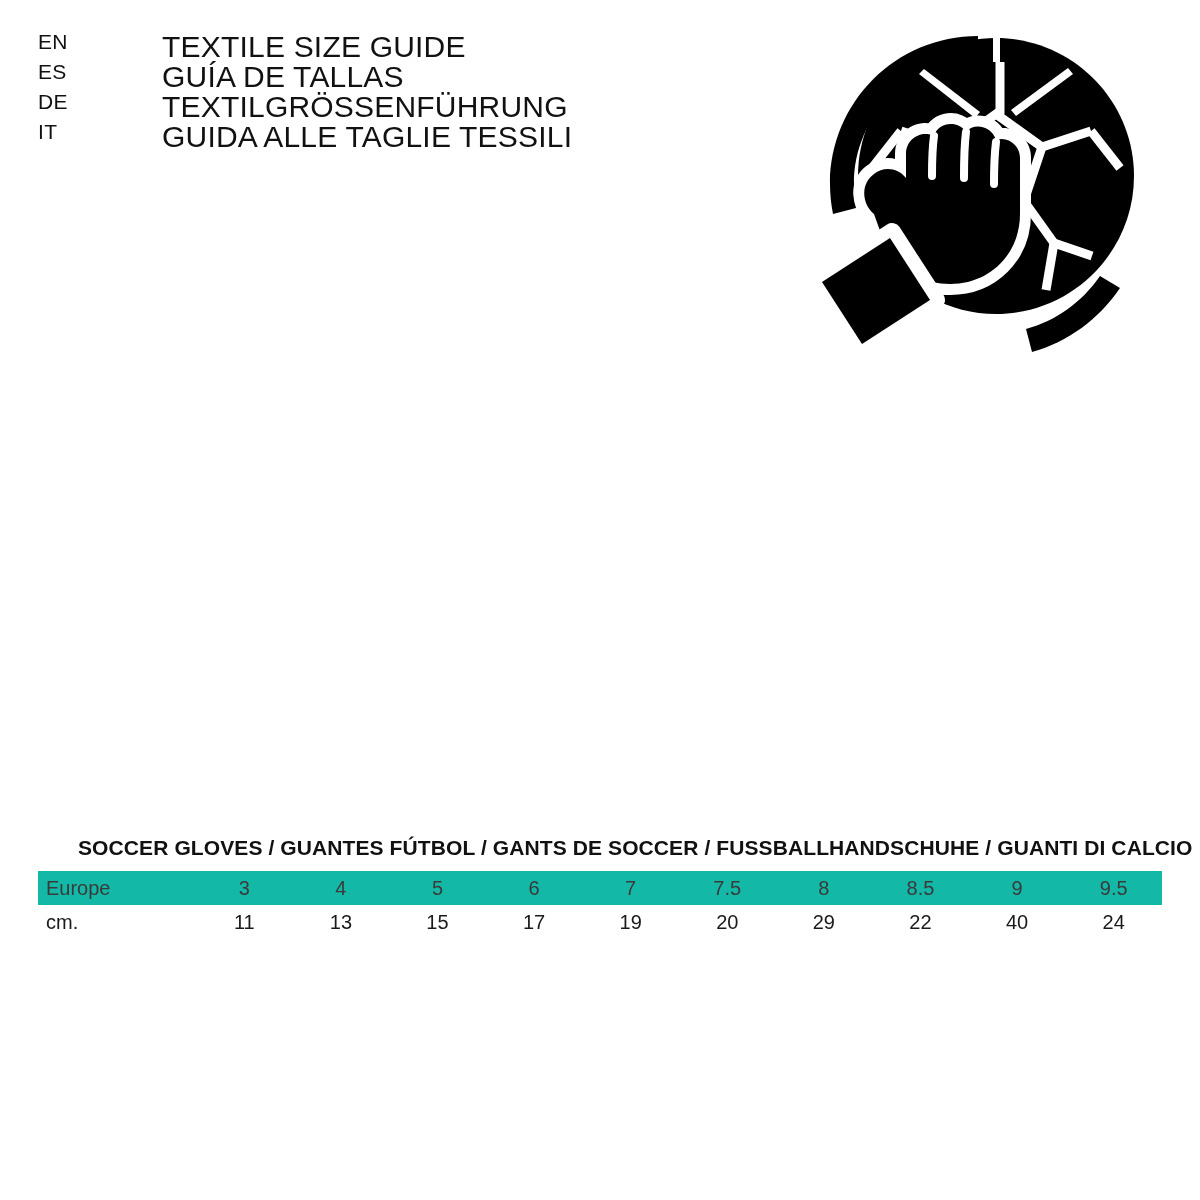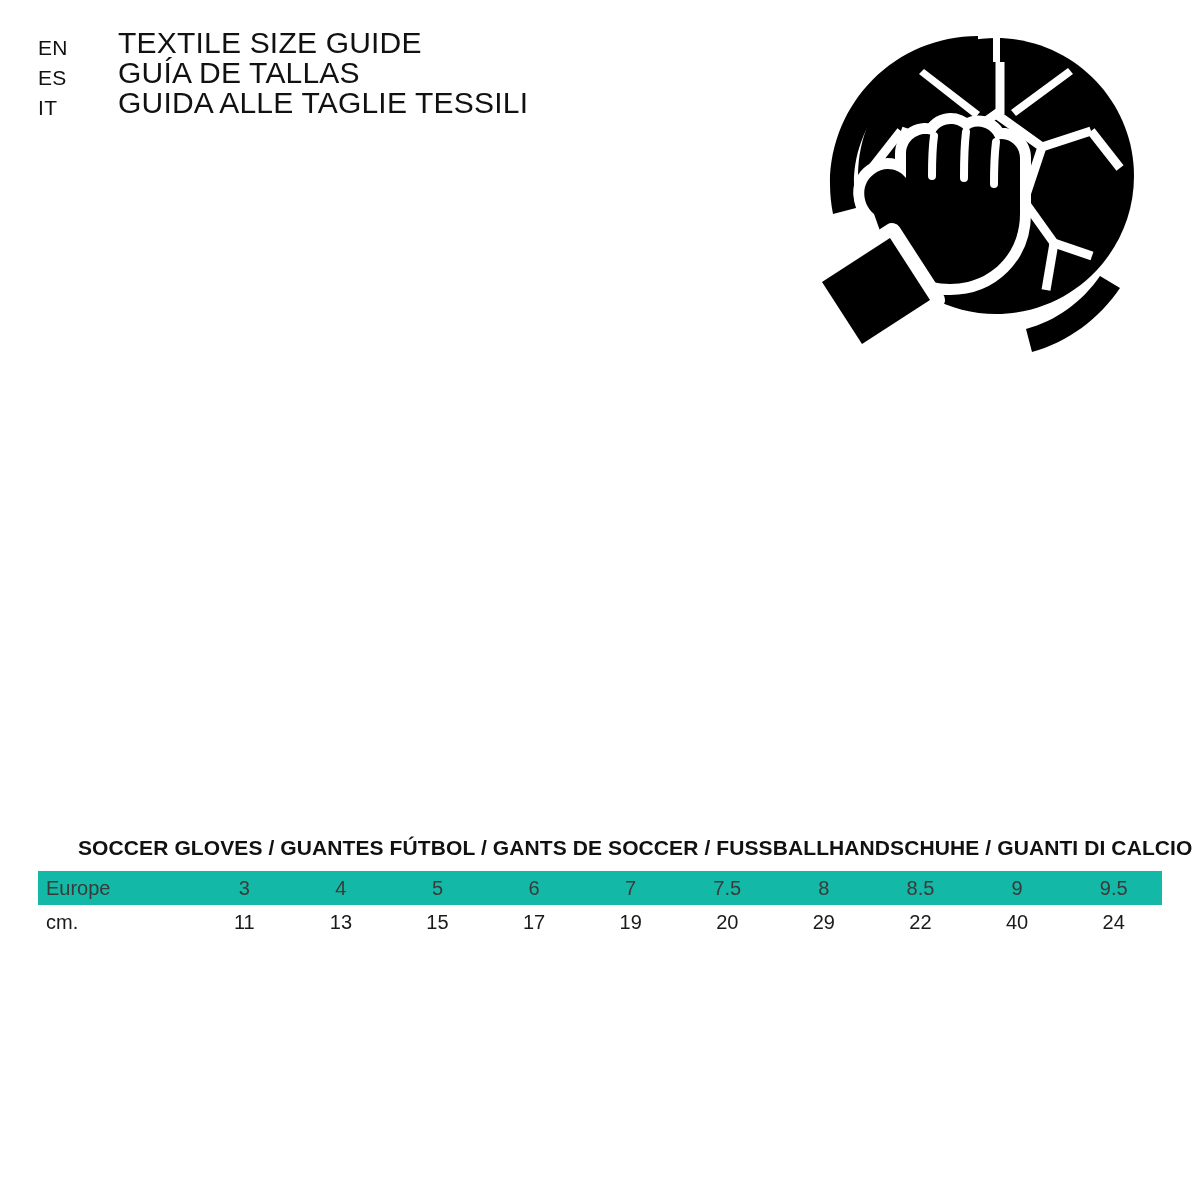--- a/index.html
+++ b/index.html
@@ -17,22 +17,23 @@
   }
 
   
   .lang-block {
     position: absolute;
     left: 38px;
     top: 30px;
   }
   .lang-row {
     display: flex;
-    align-items: flex-end;
+    align-items: flex-start;
     height: 30px;
+    gap: 44px;
   }
   .lang-code {
     width: 80px;
     font-size: 21px;
     letter-spacing: 0.3px;
     color: #111111;
     font-weight: 400;
   }
   .lang-text {
     font-size: 30px;
@@ -96,20 +97,24 @@
 <body>
 
 <div class="lang-block">
   <div class="lang-row">
     <span class="lang-code">EN</span>
     <span class="lang-text">TEXTILE SIZE GUIDE</span>
   </div>
   <div class="lang-row">
     <span class="lang-code">ES</span>
     <span class="lang-text">GUÍA DE TALLAS</span>
+  </div>
+  <div class="lang-row">
+    <span class="lang-code">DE</span>
+    <span class="lang-text">TEXTILGRÖSSENFÜHRUNG</span>
   </div>
   <div class="lang-row">
     <span class="lang-code">IT</span>
     <span class="lang-text">GUIDA ALLE TAGLIE TESSILI</span>
   </div>
 </div>
 
 <div class="icon-art">
   <svg width="360" height="360" viewBox="0 0 360 360" xmlns="http://www.w3.org/2000/svg">
     <g fill="#000000">

